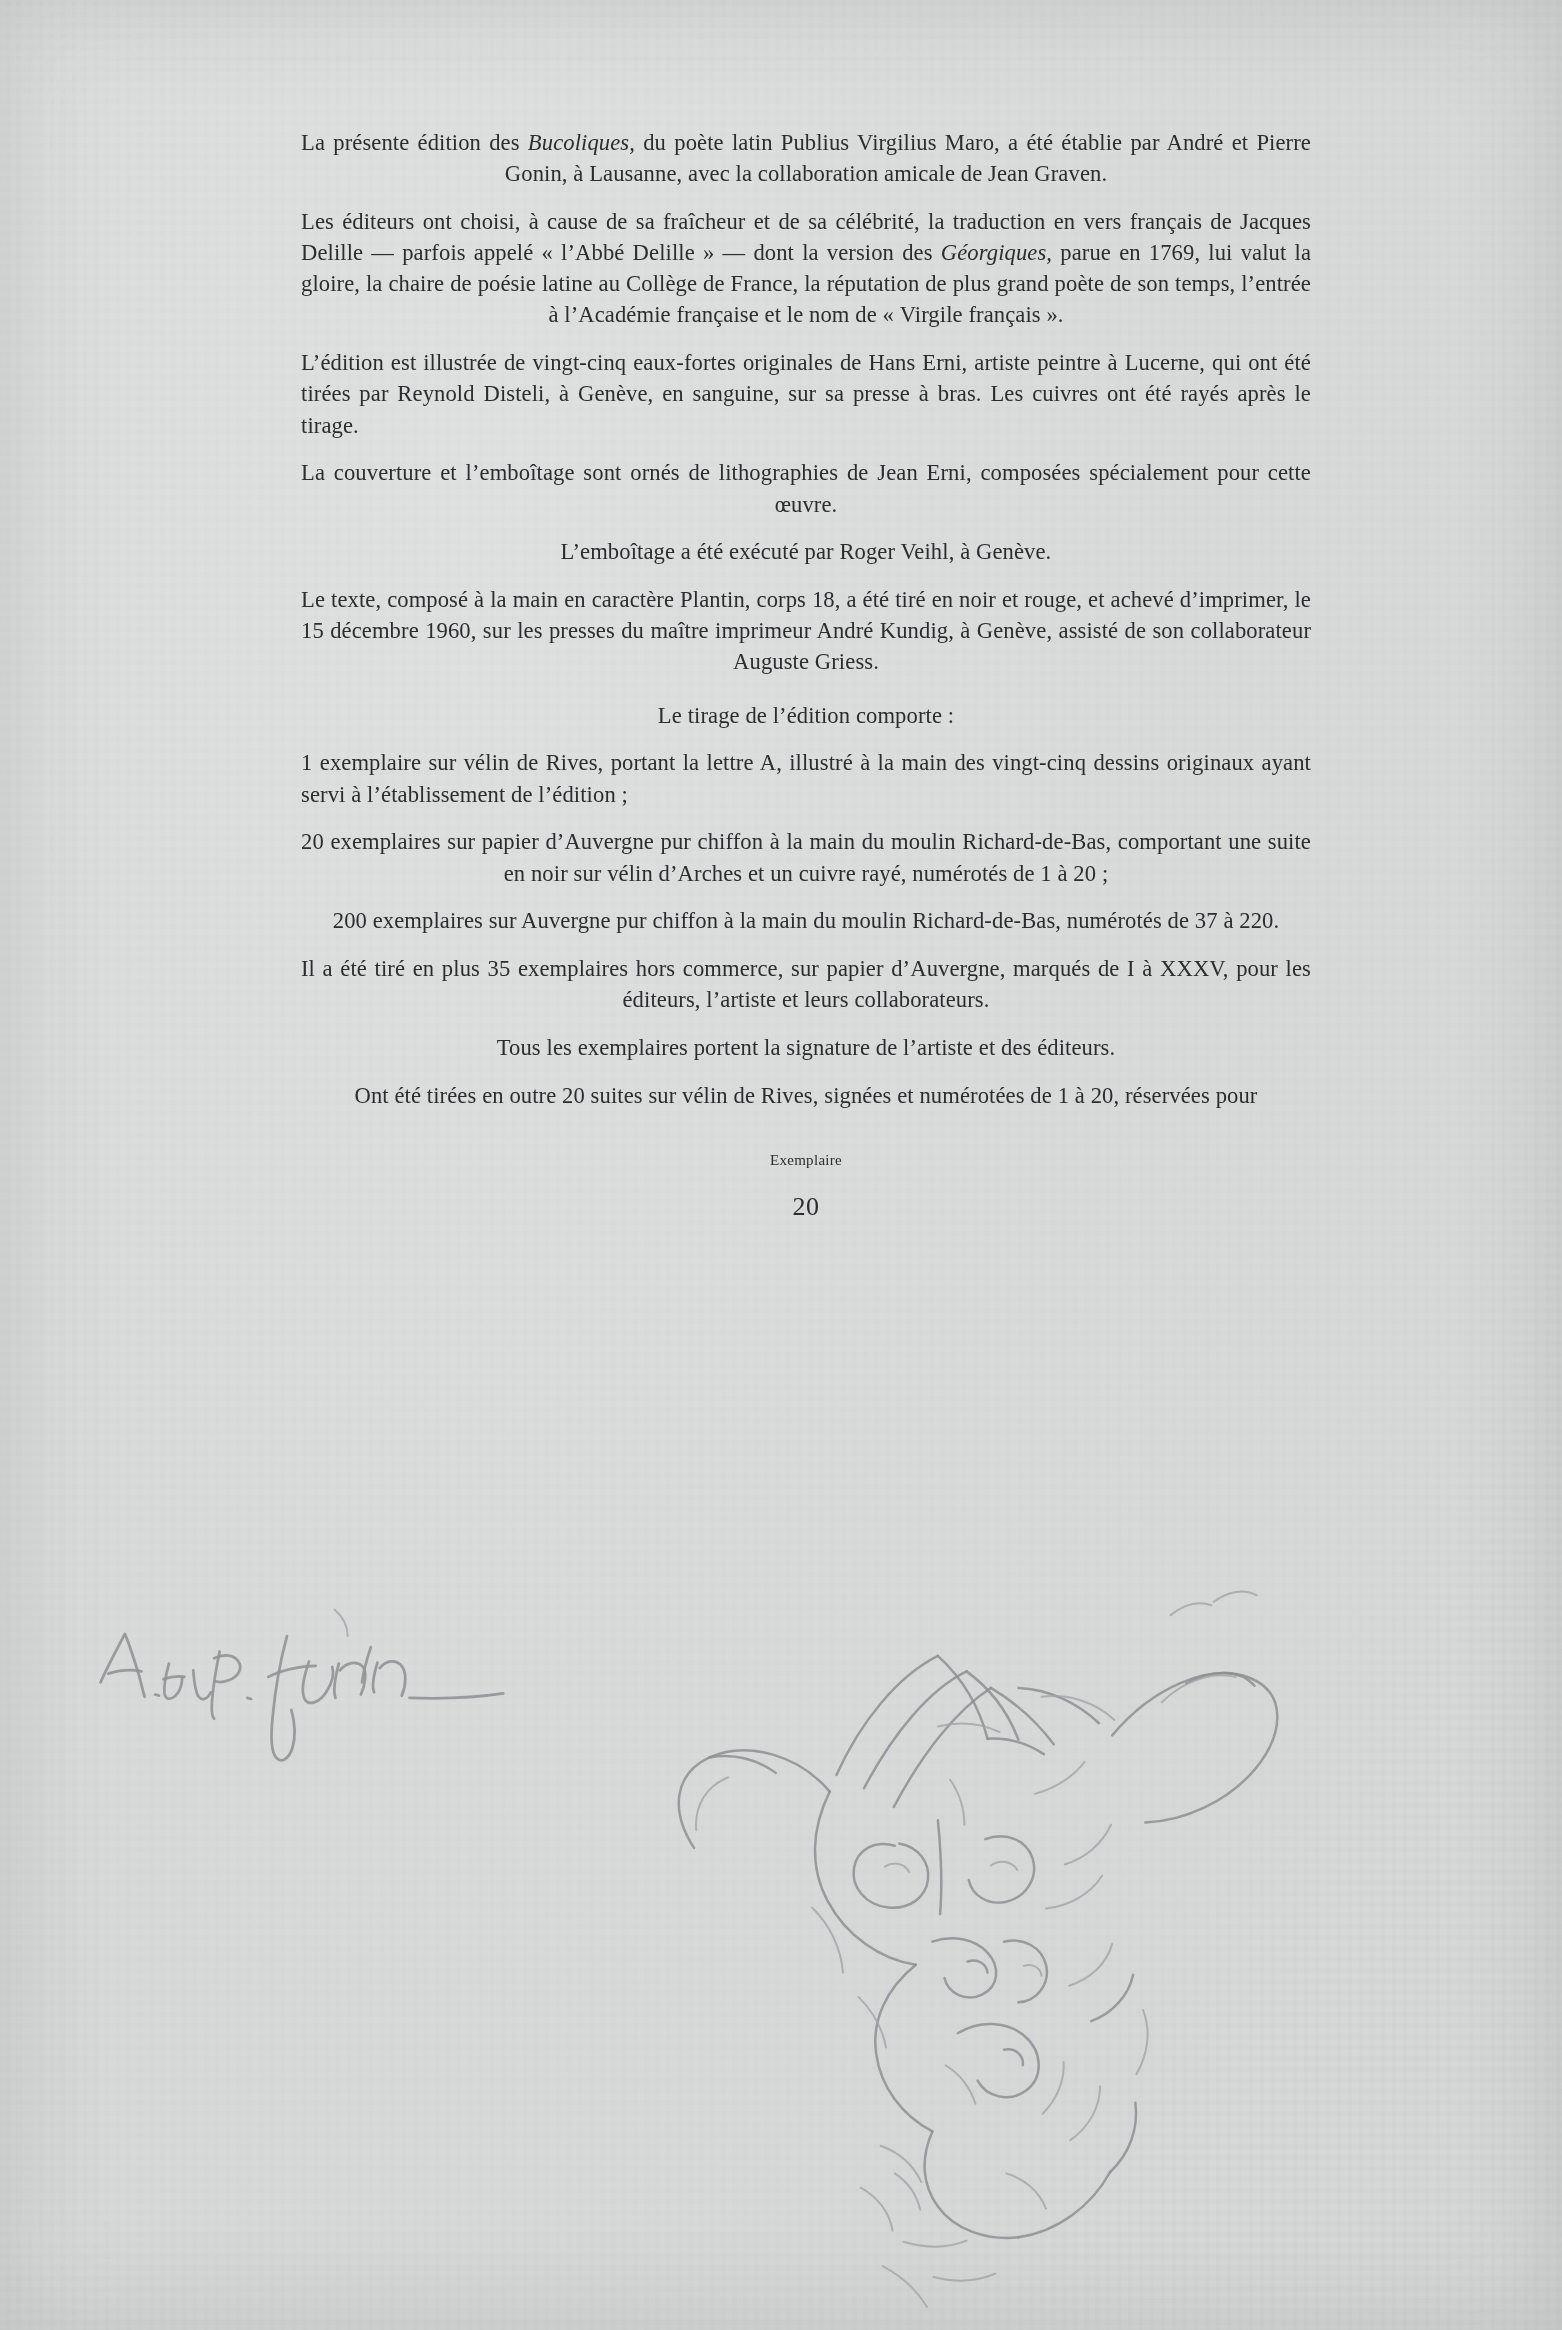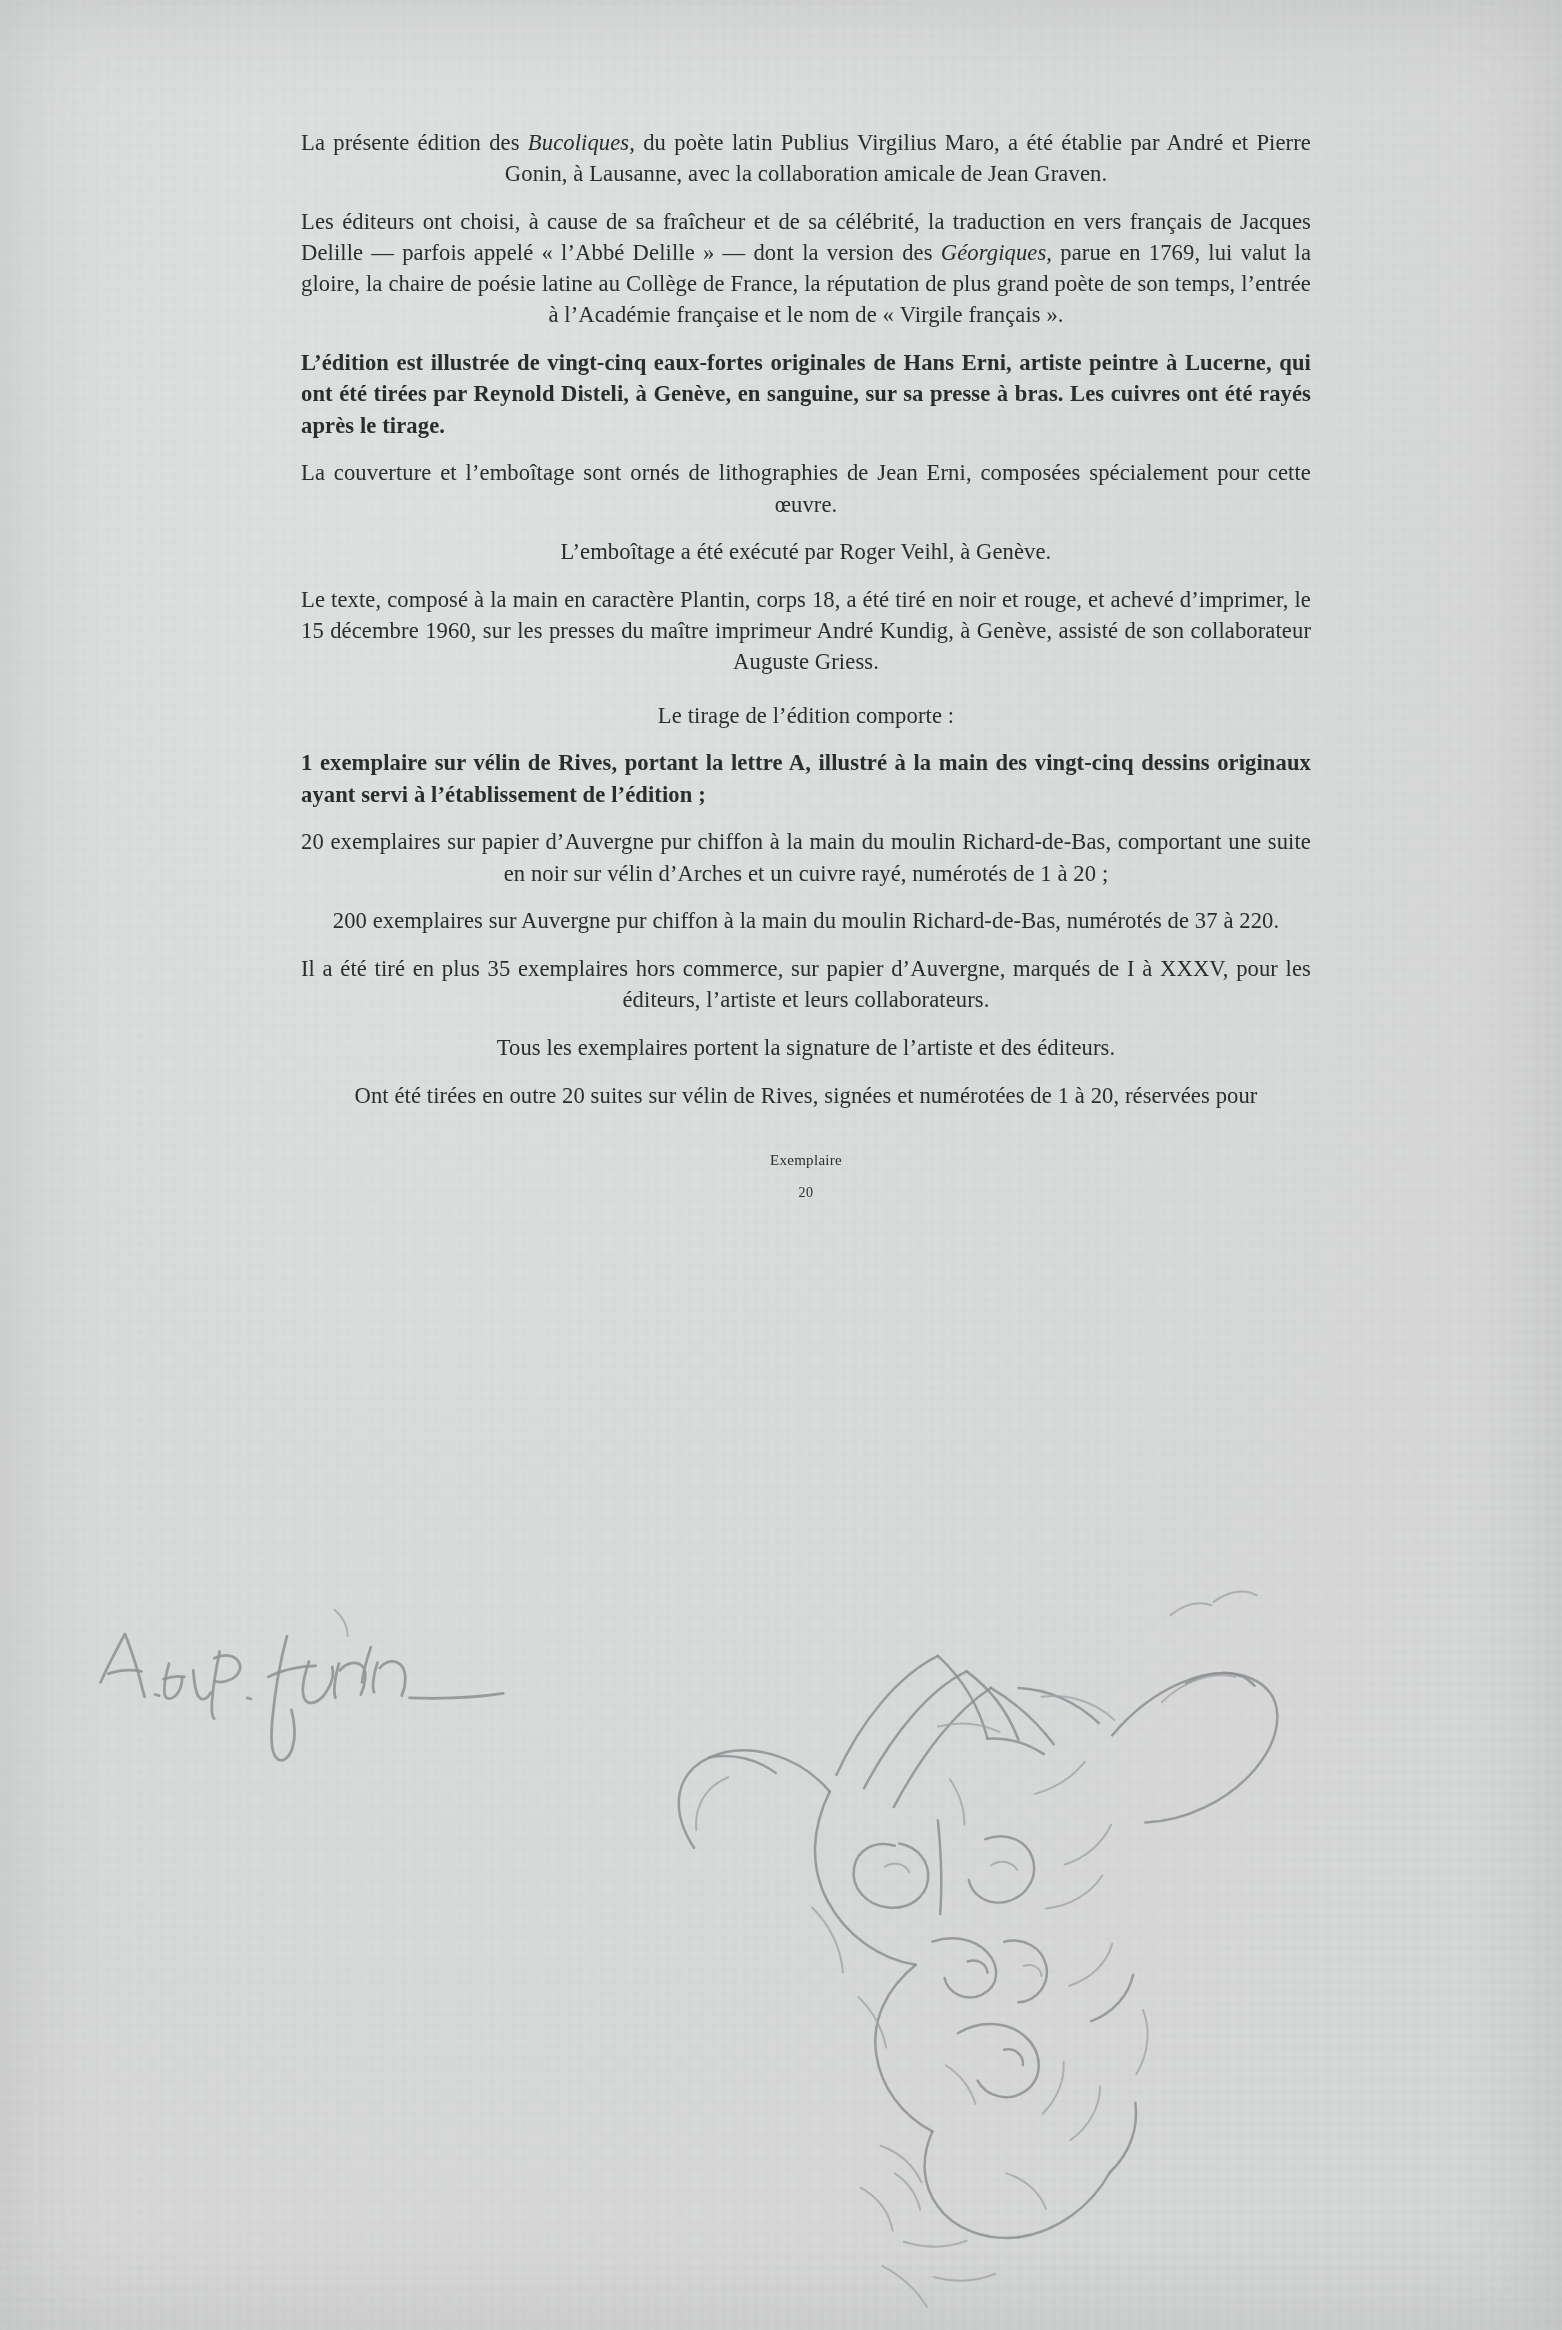--- a/index.html
+++ b/index.html
@@ -51,40 +51,39 @@
 
   .para {
     margin: 0 0 16.6px 0;
     text-align: justify;
     text-align-last: center;
     hyphens: none;
   }
   .para.lastleft {
     text-align: justify;
     text-align-last: left;
-    font-weight: bold;
   }
   .para.center {
     text-align: left;
   }
   .spacer-sm { height: 5.5px; }
 
   i.title { font-style: italic; }
 
   .exemplaire-label {
     margin-top: 39px;
     text-align: center;
     font-size: 15px;
     color: #2a2c2e;
     letter-spacing: 0.3px;
   }
   .exemplaire-number {
-    margin-top: 12px;
+    margin-top: 18px;
     text-align: center;
-    font-size: 14px;
+    font-size: 26px;
     color: #2a2c2e;
     letter-spacing: 0.6px;
   }
 
   
   .ink-layer {
     position: absolute;
     left: 0;
     top: 0;
     width: 1563px;

